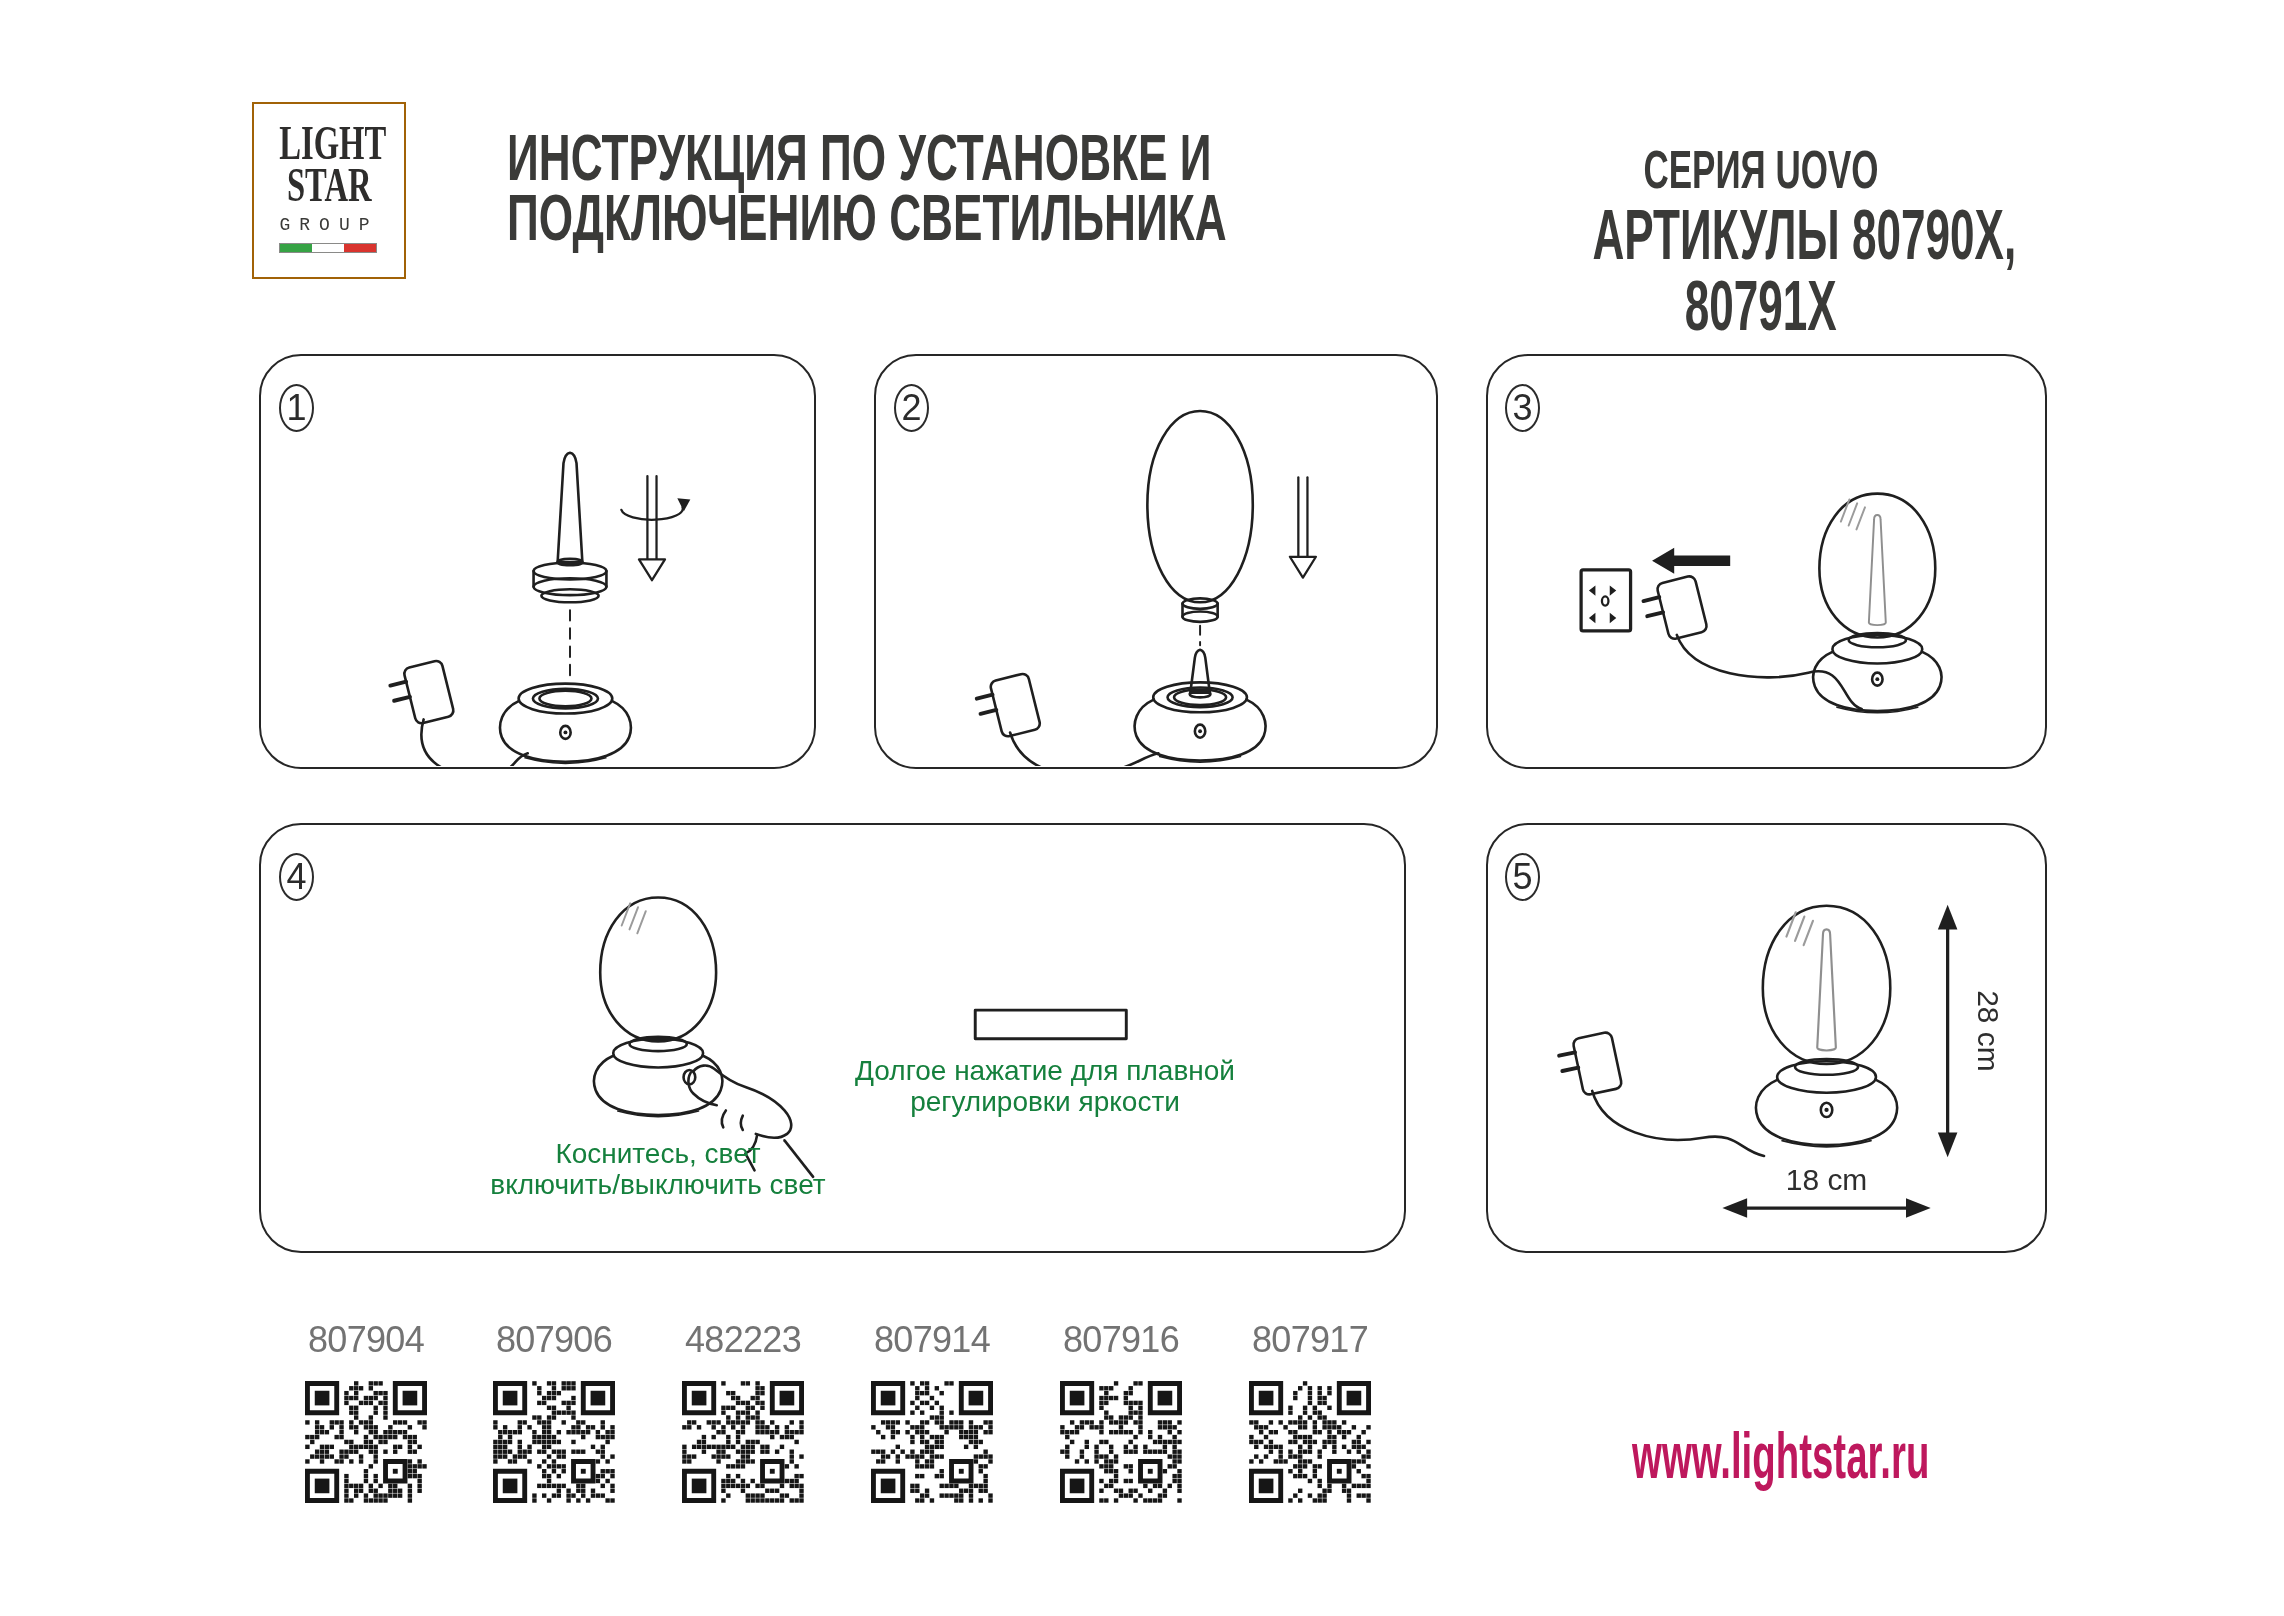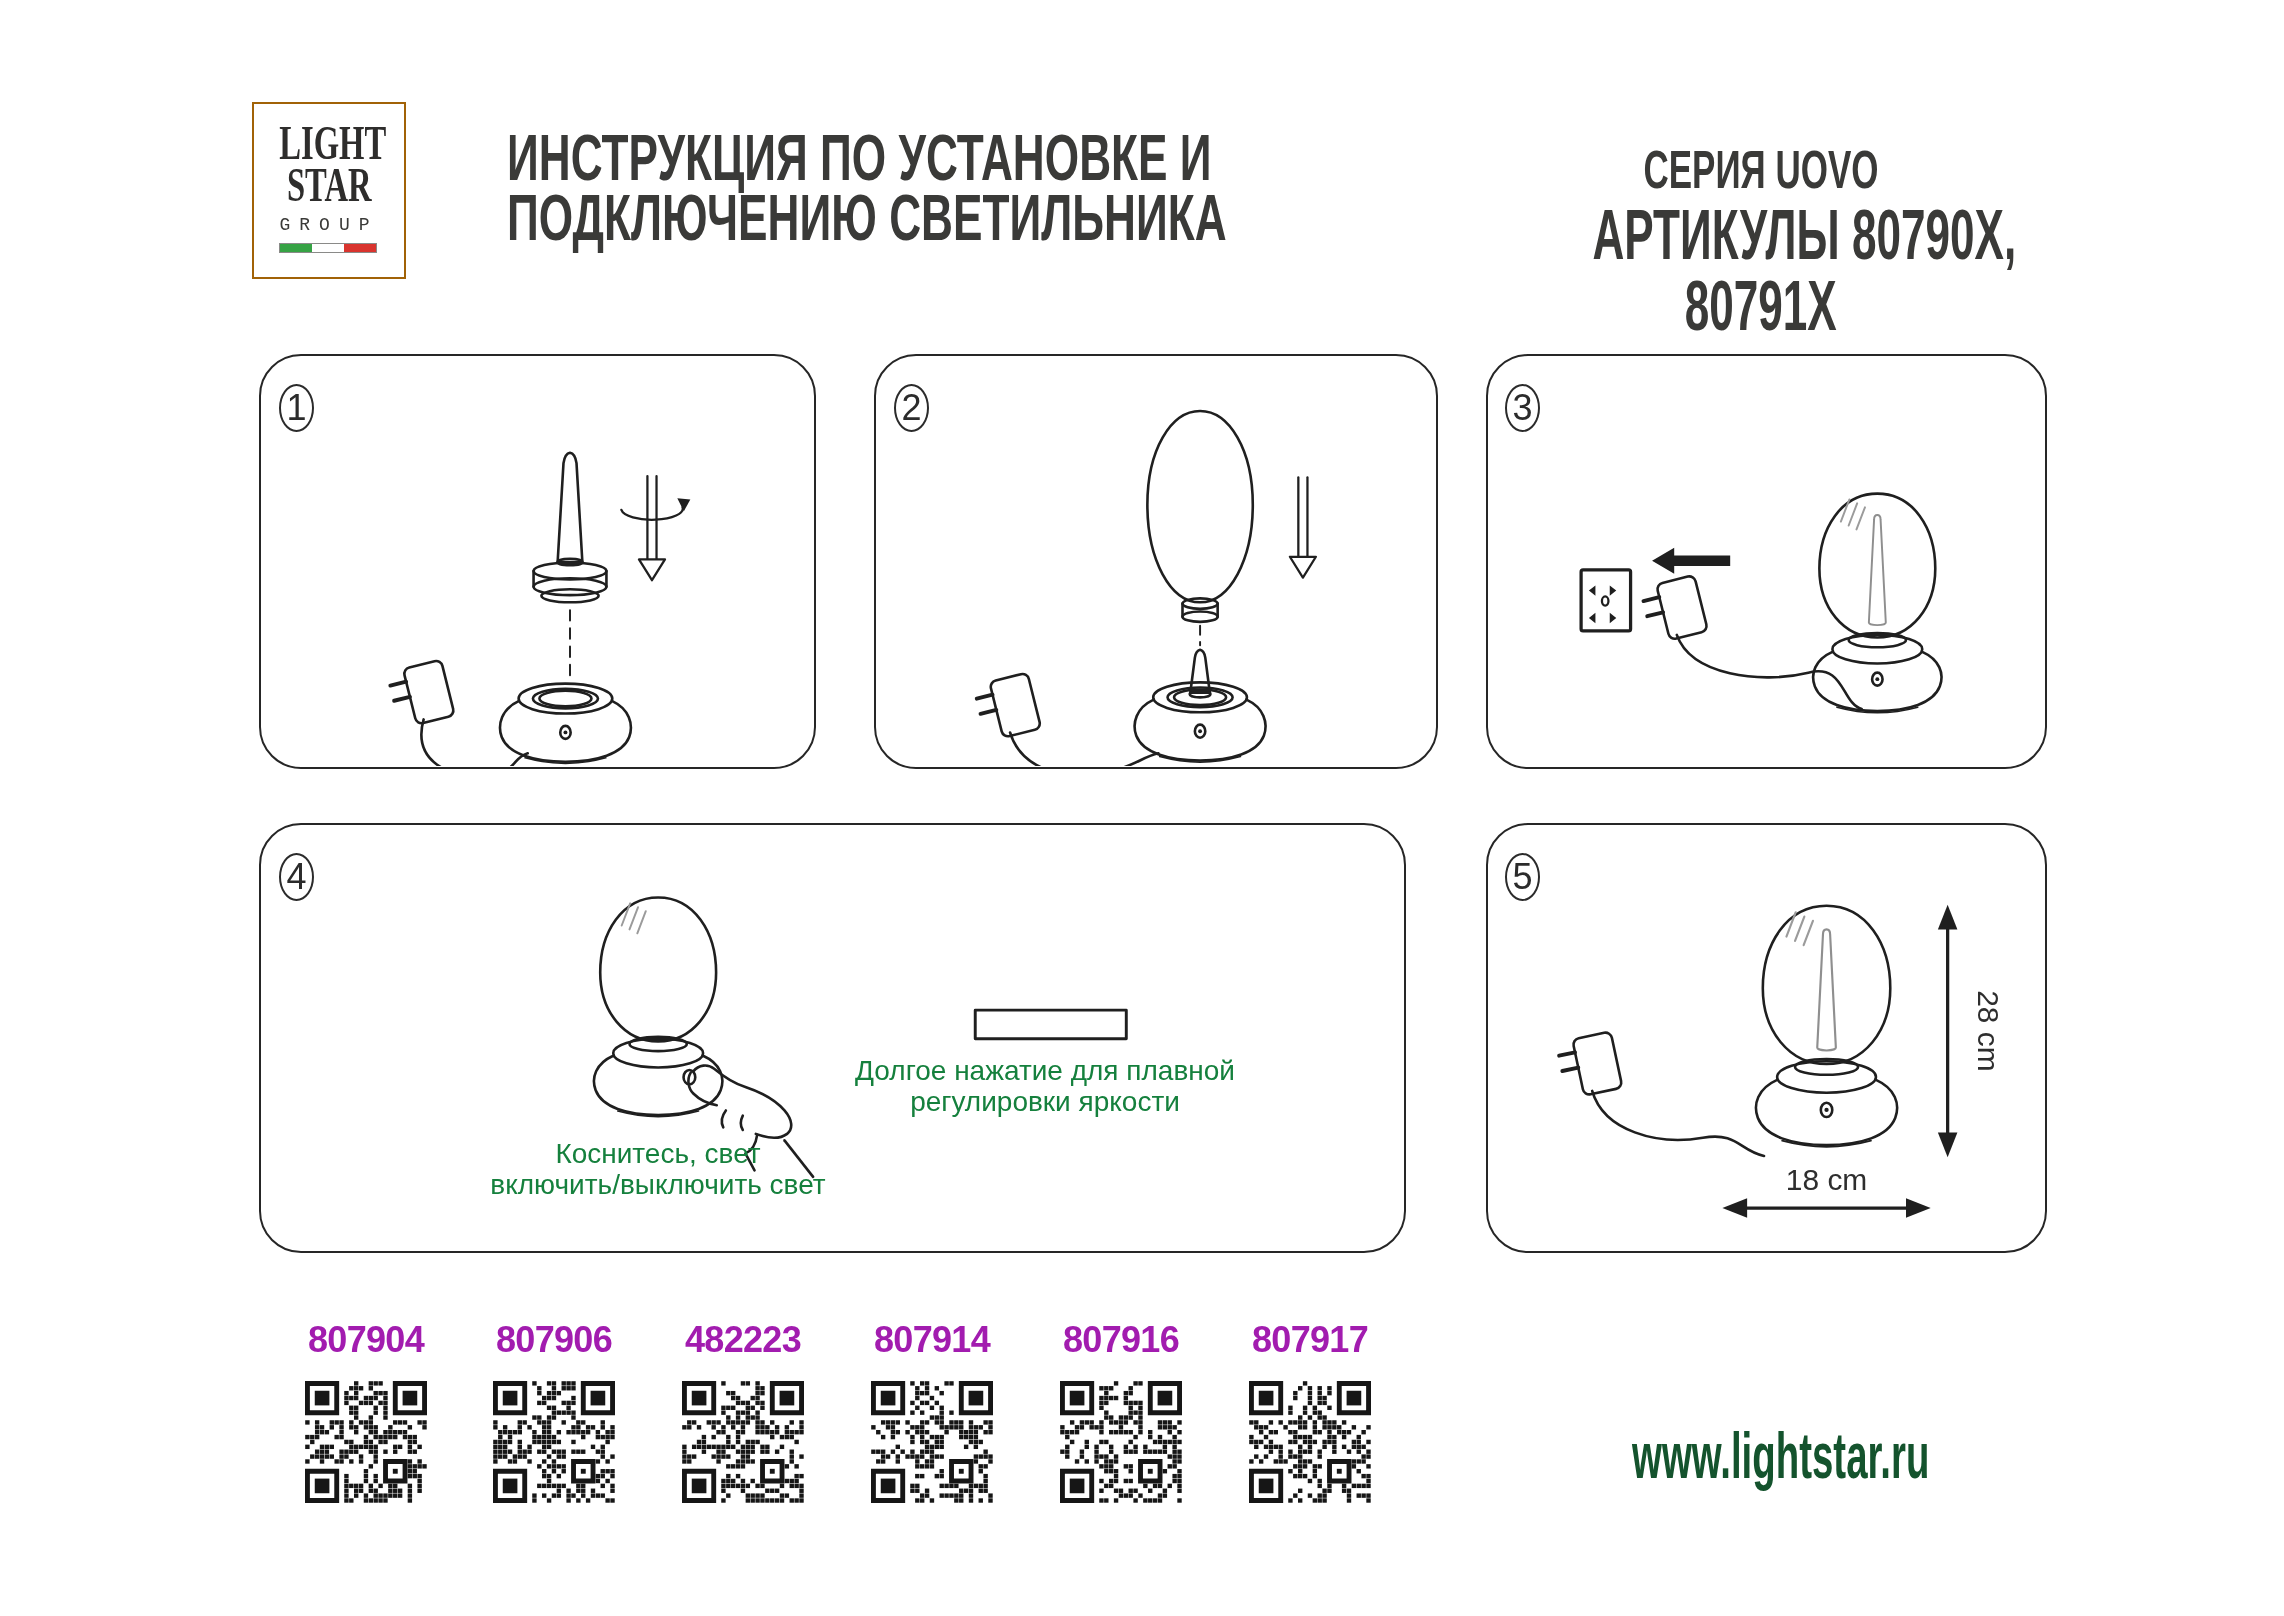--- a/index.html
+++ b/index.html
@@ -18,23 +18,23 @@
   .rhead{left:1468px;width:586px;text-align:center;font-weight:bold;white-space:nowrap;}
   
   .panel{position:absolute;border:2.6px solid #262626;border-radius:42px;box-sizing:border-box;}
   .stepnum{position:absolute;width:35px;height:48px;border:2.6px solid #2b2b2b;border-radius:50%;
            display:flex;align-items:center;justify-content:center;font-size:36px;color:#2b2b2b;
            font-weight:400;box-sizing:border-box;}
   .panel svg{position:absolute;left:0;top:0;}
   .caption{position:absolute;font-size:28px;line-height:31px;color:#15803d;text-align:center;white-space:nowrap;}
   
   .artcol{position:absolute;width:174px;text-align:center;}
-  .artnum{font-size:36px;line-height:36px;font-weight:bold;color:#a21caf;letter-spacing:-0.7px;}
+  .artnum{font-size:36px;line-height:36px;font-weight:normal;color:#737373;letter-spacing:-0.7px;}
   .artcol svg{margin-top:23.4px;}
-  .site{left:1533px;top:1419px;width:456px;text-align:left;font-size:64px;font-weight:bold;color:#14532d;white-space:nowrap;}
+  .site{left:1533px;top:1419px;width:456px;text-align:left;font-size:64px;font-weight:bold;color:#be185d;white-space:nowrap;}
   .site span{display:inline-block;transform:scaleX(0.60);transform-origin:center center;}
   svg text{font-family:"Liberation Sans", sans-serif;fill:#2e2e2e;font-size:46px;}
 </style>
 </head>
 <body>
 
 <svg width="0" height="0" style="position:absolute" aria-hidden="true">
   <defs>
     <g id="lamp-base">
       <ellipse cx="0" cy="0" rx="72" ry="23"></ellipse>

